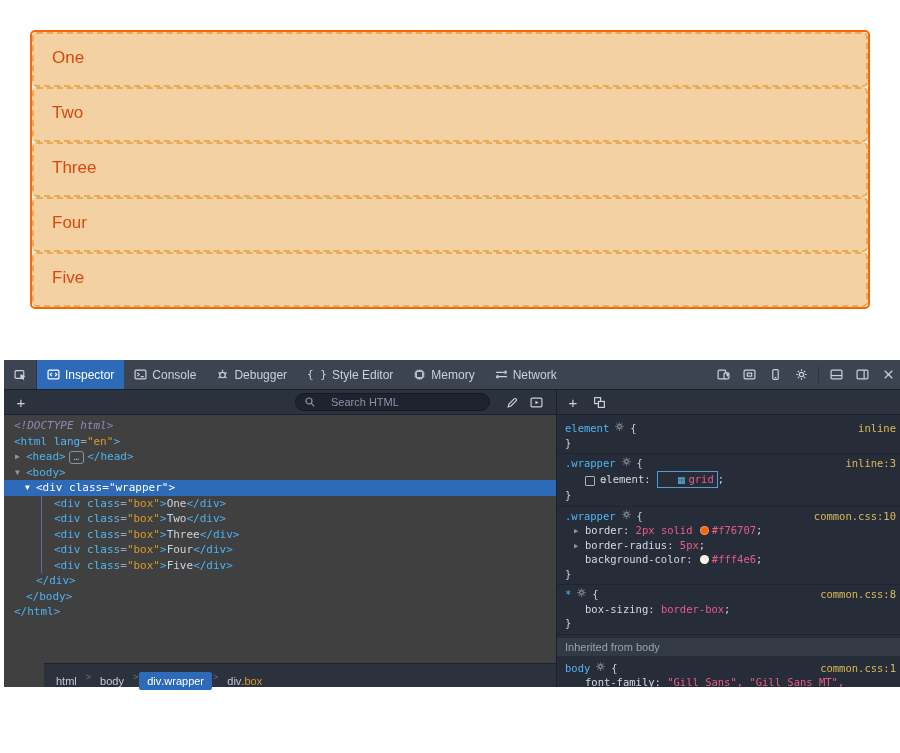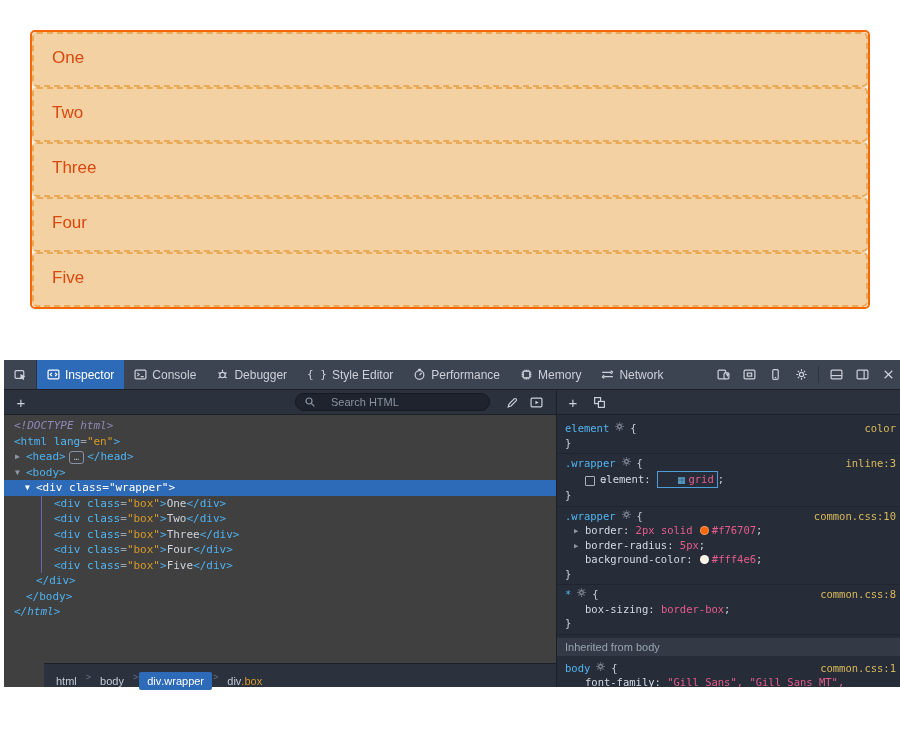--- a/index.html
+++ b/index.html
@@ -150,29 +150,20 @@
         </div>
         <div class="dt-tab">
           <span class="svgicon">
             <span style="font-size:11px;font-family:'DejaVu Sans Mono',monospace;">{ }</span>
           </span>
           <span>Style Editor</span>
         </div>
         <div class="dt-tab">
           <span class="svgicon">
             <svg width="13" height="13" viewBox="0 0 12 12" fill="none" stroke="currentColor" stroke-width="1.1">
-              <circle cx="6" cy="6.5" r="4"></circle>
-              <path d="M6 6.5l2-2M4.7 1.3h2.6"></path>
-            </svg>
-          </span>
-          <span>Performance</span>
-        </div>
-        <div class="dt-tab">
-          <span class="svgicon">
-            <svg width="13" height="13" viewBox="0 0 12 12" fill="none" stroke="currentColor" stroke-width="1.1">
               <rect x="3" y="3" width="6" height="6"></rect>
               <path d="M4.5 1.5V3M6 1.5V3M7.5 1.5V3M4.5 9v1.5M6 9v1.5M7.5 9v1.5M1.5 4.5H3M1.5 6H3M1.5 7.5H3M9 4.5h1.5M9 6h1.5M9 7.5h1.5"></path>
             </svg>
           </span>
           <span>Memory</span>
         </div>
         <div class="dt-tab">
           <span class="svgicon">
             <svg width="13" height="13" viewBox="0 0 12 12" fill="none" stroke="currentColor" stroke-width="1.1">
               <path d="M1 4h8.5M11 4L9 2.6M11 4L9 5.4M11 8H2.5M1 8l2-1.4M1 8l2 1.4"></path>
@@ -281,21 +272,21 @@
           <div class="m-line" style="padding-left: 22px;"><span class="m-arrow" style="left: 11px;">▶</span><span class="tok-tag">&lt;head&gt;</span><span class="tok-ell">…</span><span class="tok-tag">&lt;/head&gt;</span></div>
           <div class="m-line" style="padding-left: 22px;"><span class="m-arrow" style="left: 11px;">▼</span><span class="tok-tag">&lt;body&gt;</span></div>
           <div class="m-line sel" style="padding-left: 32px;"><span class="m-arrow" style="left: 21px;">▼</span><span class="tok-tag">&lt;div</span><span class="tok-attr"> class</span><span class="tok-p">=</span><span class="tok-val">"wrapper"</span><span class="tok-tag">&gt;</span></div>
           <div class="m-line guide" style="padding-left: 50px;"><span class="tok-tag">&lt;div</span><span class="tok-attr"> class</span><span class="tok-p">=</span><span class="tok-val">"box"</span><span class="tok-tag">&gt;</span><span class="tok-text">One</span><span class="tok-tag">&lt;/div&gt;</span></div>
           <div class="m-line guide" style="padding-left: 50px;"><span class="tok-tag">&lt;div</span><span class="tok-attr"> class</span><span class="tok-p">=</span><span class="tok-val">"box"</span><span class="tok-tag">&gt;</span><span class="tok-text">Two</span><span class="tok-tag">&lt;/div&gt;</span></div>
           <div class="m-line guide" style="padding-left: 50px;"><span class="tok-tag">&lt;div</span><span class="tok-attr"> class</span><span class="tok-p">=</span><span class="tok-val">"box"</span><span class="tok-tag">&gt;</span><span class="tok-text">Three</span><span class="tok-tag">&lt;/div&gt;</span></div>
           <div class="m-line guide" style="padding-left: 50px;"><span class="tok-tag">&lt;div</span><span class="tok-attr"> class</span><span class="tok-p">=</span><span class="tok-val">"box"</span><span class="tok-tag">&gt;</span><span class="tok-text">Four</span><span class="tok-tag">&lt;/div&gt;</span></div>
           <div class="m-line guide" style="padding-left: 50px;"><span class="tok-tag">&lt;div</span><span class="tok-attr"> class</span><span class="tok-p">=</span><span class="tok-val">"box"</span><span class="tok-tag">&gt;</span><span class="tok-text">Five</span><span class="tok-tag">&lt;/div&gt;</span></div>
           <div class="m-line" style="padding-left: 32px;"><span class="tok-tag">&lt;/div&gt;</span></div>
           <div class="m-line" style="padding-left: 22px;"><span class="tok-tag">&lt;/body&gt;</span></div>
-          <div class="m-line" style="padding-left: 10px; font-style: italic;"><span class="tok-tag">&lt;/html&gt;</span></div>
+          <div class="m-line" style="padding-left: 10px;"><span class="tok-tag">&lt;/html&gt;</span></div>
         </div>
 
       <div class="breadcrumbs">
           <div class="crumb">
             <span class="c-tag">html</span>
           </div>
           <span class="crumb-sep">&gt;</span>
           <div class="crumb">
             <span class="c-tag">body</span>
           </div>
@@ -328,21 +319,21 @@
           <div class="rule">
             <div class="r-head">
               <span class="r-sel">element</span>
               <span class="r-gearwrap"><span class="svgicon">
                   <svg width="11" height="11" viewBox="0 0 12 12" fill="none" stroke="#8f96a3" stroke-width="1.2">
                     <circle cx="6" cy="6" r="2"></circle>
                     <path d="M6 1.5v1.3M6 9.2v1.3M1.5 6h1.3M9.2 6h1.3M2.8 2.8l.9.9M8.3 8.3l.9.9M9.2 2.8l-.9.9M3.7 8.3l-.9.9"></path>
                   </svg>
                 </span></span>
               <span class="r-brace">{</span>
-              <span class="r-loc">color</span>
+              <span class="r-loc">inline</span>
             </div>
             <div class="r-close">}</div>
           </div>
           <div class="rule">
             <div class="r-head">
               <span class="r-sel">.wrapper</span>
               <span class="r-gearwrap"><span class="svgicon">
                   <svg width="11" height="11" viewBox="0 0 12 12" fill="none" stroke="#8f96a3" stroke-width="1.2">
                     <circle cx="6" cy="6" r="2"></circle>
                     <path d="M6 1.5v1.3M6 9.2v1.3M1.5 6h1.3M9.2 6h1.3M2.8 2.8l.9.9M8.3 8.3l.9.9M9.2 2.8l-.9.9M3.7 8.3l-.9.9"></path>

